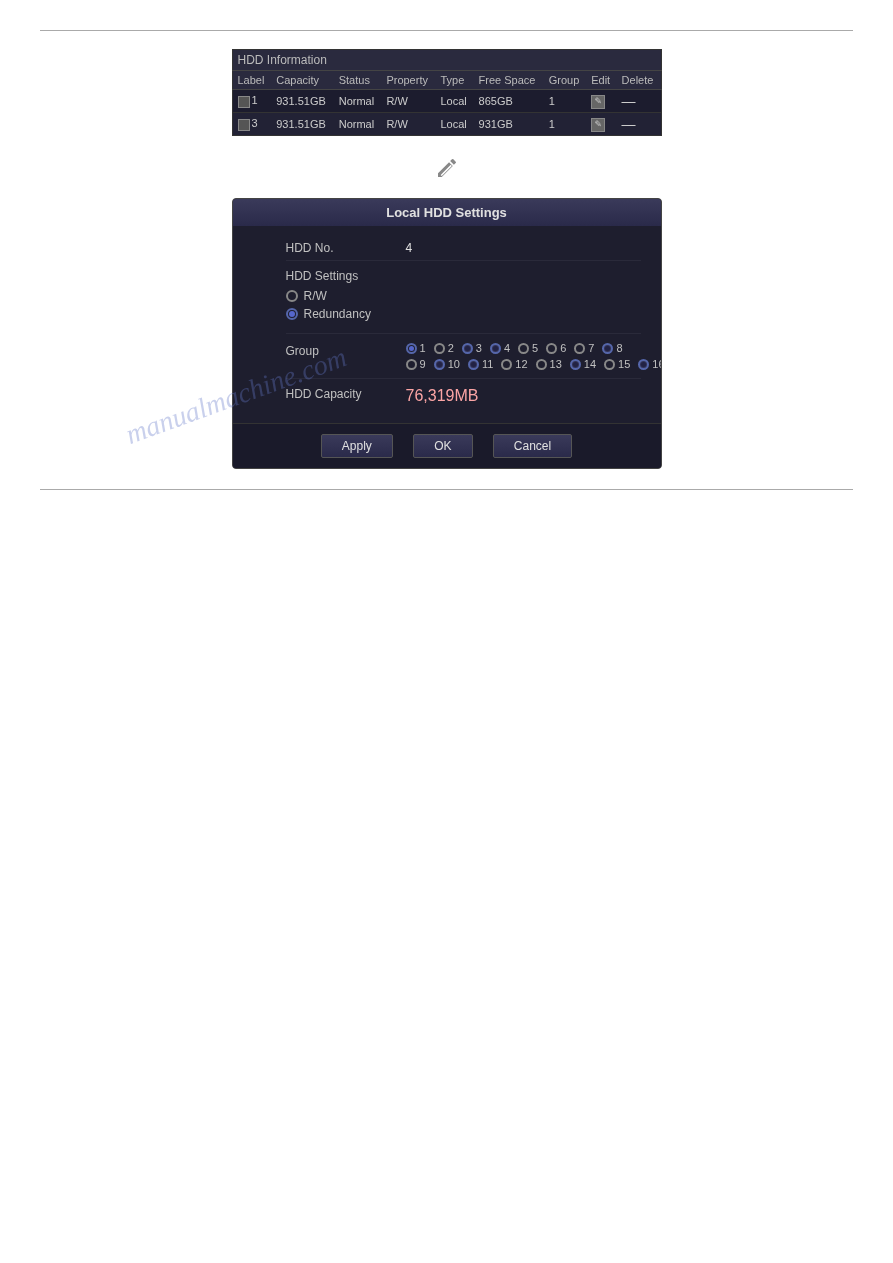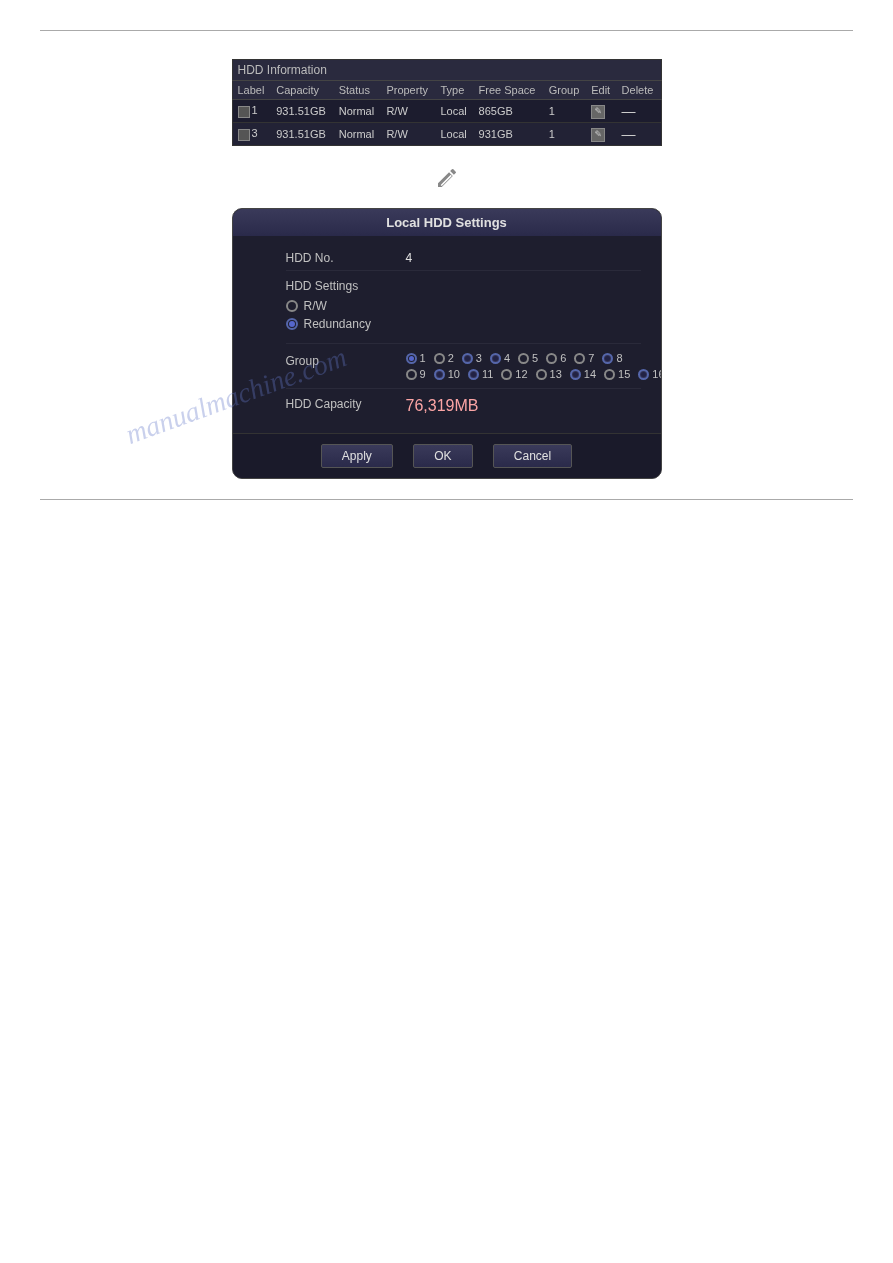--- a/index.html
+++ b/index.html
@@ -21,21 +21,21 @@
 
     
     .hr-top {
       border: none;
       border-top: 1px solid #aaa;
       margin: 10px 40px;
     }
 
     
     .hdd-info-section {
-      margin: 28px auto 20px auto;
+      margin: 18px auto 20px auto;
       width: 430px;
     }
 
     .hdd-info-table {
       width: 100%;
       border: 1px solid #333;
       background: #1a1a2e;
       color: #ccc;
       font-size: 11px;
       border-collapse: collapse;
@@ -121,21 +121,21 @@
 
     
     .dialog-wrapper {
       margin: 10px auto;
       width: 430px;
     }
 
     .dialog {
       background: #1e1e2e;
       border: 1px solid #444;
-      border-radius: 10px;
+      border-radius: 4px;
       overflow: hidden;
     }
 
     .dialog-title-bar {
       background: linear-gradient(to bottom, #3a3a5a, #2a2a4a);
       color: #e0e0e0;
       text-align: center;
       padding: 6px 10px;
       font-size: 13px;
       font-weight: bold;

